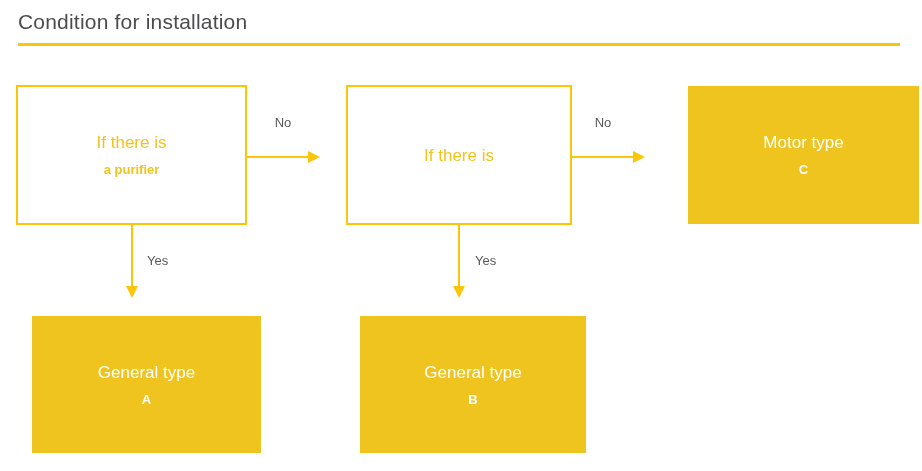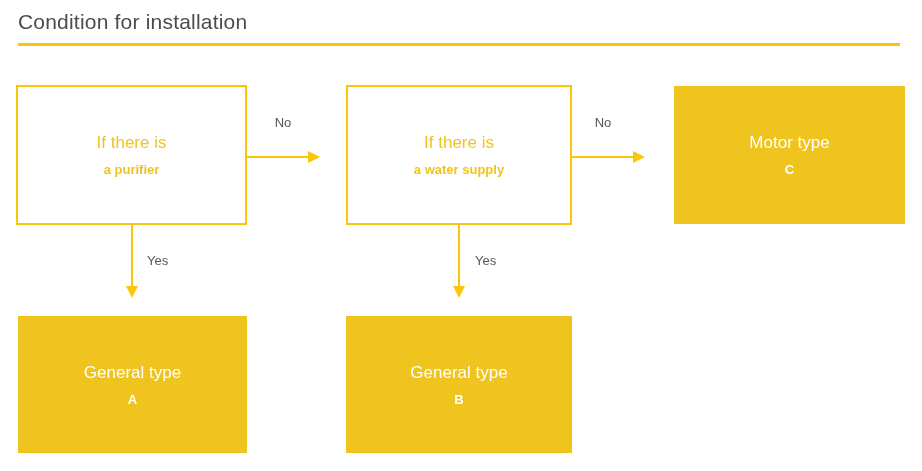--- a/index.html
+++ b/index.html
@@ -43,20 +43,21 @@
   .flow-box .line1 { font-size: 17px; font-weight: 400; }
   .flow-box .line2 { font-size: 13px; font-weight: 700; margin-top: 12px; }
   .decision {
     background: #FFFFFF;
     border: 2px solid var(--accent);
     color: var(--fill);
   }
   .result {
     background: var(--fill);
     color: var(--white);
+    margin-left: 14px;
   }
   .box-purifier  { left: 16px;  top: 85px;  width: 231px; height: 140px; }
   .box-water     { left: 346px; top: 85px;  width: 226px; height: 140px; }
   .box-motor-c   { left: 674px; top: 86px;  width: 231px; height: 138px; }
   .box-general-a { left: 18px;  top: 316px; width: 229px; height: 137px; }
   .box-general-b { left: 346px; top: 316px; width: 226px; height: 137px; }
 
   .edge-label {
     position: absolute;
     font-size: 13px;
@@ -99,21 +100,20 @@
   <div class="page-title">Condition for installation</div>
   <div class="title-rule"></div>
 
   <div class="flow-box decision box-purifier">
     <span class="line1">If there is</span>
     <span class="line2">a purifier</span>
   </div>
 
   <div class="flow-box decision box-water">
     <span class="line1">If there is</span>
-    <span class="line2">a water supply</span>
   </div>
 
   <div class="flow-box result box-motor-c">
     <span class="line1">Motor type</span>
     <span class="line2">C</span>
   </div>
 
   <div class="flow-box result box-general-a">
     <span class="line1">General type</span>
     <span class="line2">A</span>

